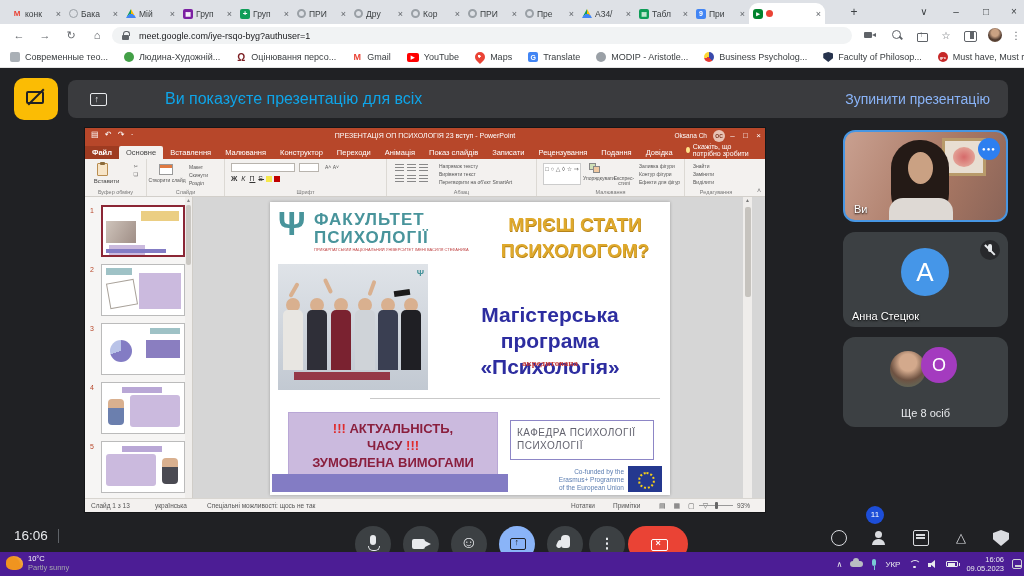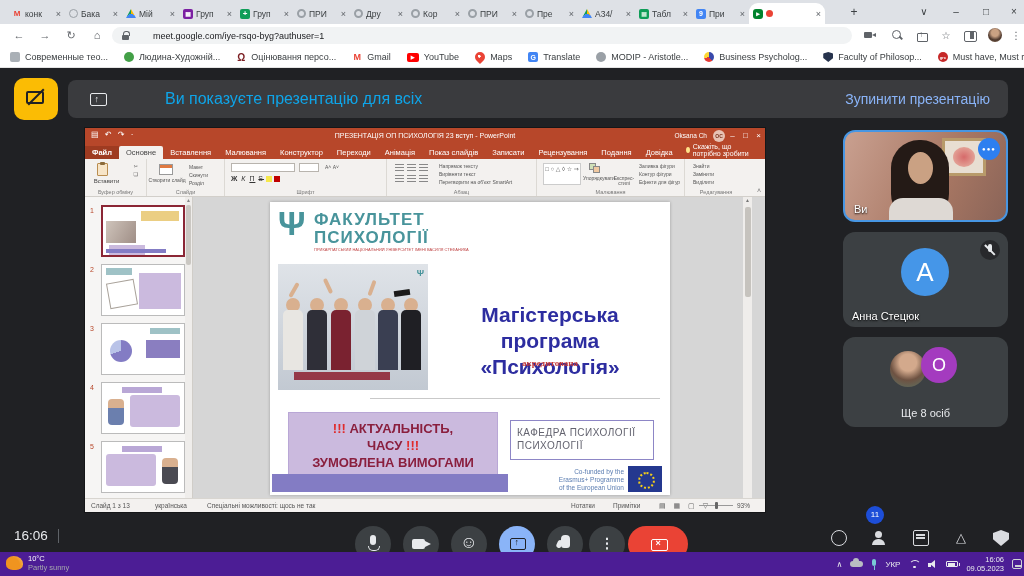--- a/index.html
+++ b/index.html
@@ -29,21 +29,21 @@
   .newtab{position:absolute;top:4px;width:18px;height:18px;text-align:center;line-height:17px;
           font-size:12px;color:#3c4043;}
   .wctl{position:absolute;top:2px;width:22px;height:20px;text-align:center;line-height:20px;
         font-size:10px;color:#3c4043;}
 
   
   .toolbar{position:absolute;left:0;top:24px;width:1024px;height:23px;background:#fff;}
   .navic{position:absolute;top:3px;width:18px;height:17px;text-align:center;line-height:17px;
          font-size:11px;color:#5f6368;}
   .addr{position:absolute;left:112px;top:3px;width:740px;height:17px;border-radius:9px;background:#f1f3f4;
-        display:flex;align-items:center;gap:24px;padding:0 10px;}
+        display:flex;align-items:center;gap:10px;padding:0 10px;}
   .lock{position:relative;width:7px;height:5px;background:#5f6368;border-radius:1px;margin-top:3px;}
   .lock::before{content:"";position:absolute;left:1px;top:-4px;width:5px;height:4px;border:1.2px solid #5f6368;
         border-bottom:none;border-radius:3px 3px 0 0;}
   .url{font-size:9px;color:#202124;}
   .ct{position:absolute;top:4px;width:16px;height:15px;color:#5f6368;text-align:center;line-height:15px;font-size:10px;}
   .ct-cam::before{content:"";position:absolute;left:2px;top:4px;width:8px;height:6px;background:#5f6368;border-radius:1px;}
   .ct-cam::after{content:"";position:absolute;left:10px;top:5px;border-left:4px solid #5f6368;
         border-top:2px solid transparent;border-bottom:2px solid transparent;transform:scaleX(-1);}
   .mag{position:relative;}
   .mag::before{content:"";position:absolute;left:2px;top:2px;width:7px;height:7px;border:1.5px solid #5f6368;border-radius:50%;}
@@ -553,20 +553,21 @@
               <div class="ib"></div>
             </div>
           </div>
         </div>
       <div class="slidearea">
         <div class="slide">
           <div class="psi">Ψ</div>
           <div class="logo1">ФАКУЛЬТЕТ</div>
           <div class="logo2">ПСИХОЛОГІЇ</div>
           <div class="logosub">ПРИКАРПАТСЬКИЙ НАЦІОНАЛЬНИЙ УНІВЕРСИТЕТ ІМЕНІ ВАСИЛЯ СТЕФАНИКА</div>
+          <div class="headline"><span>МРІЄШ СТАТИ</span><br><span>ПСИХОЛОГОМ?</span></div>
           <div class="photo">
             <div class="ph-logo">Ψ</div>
             <div class="ph-arm" style="left:14px;top:18px;transform:rotate(30deg);"></div>
             <div class="ph-arm" style="left:48px;top:14px;transform:rotate(-25deg);"></div>
             <div class="ph-arm" style="left:92px;top:16px;transform:rotate(20deg);"></div>
             <div class="ph-h" style="left:8px;"></div>
               <div class="ph-b" style="left:5px;background:#e8e6e2;"></div>
             <div class="ph-h" style="left:32px;"></div>
               <div class="ph-b" style="left:29px;background:#2f2f38;"></div>
             <div class="ph-h" style="left:56px;"></div>

